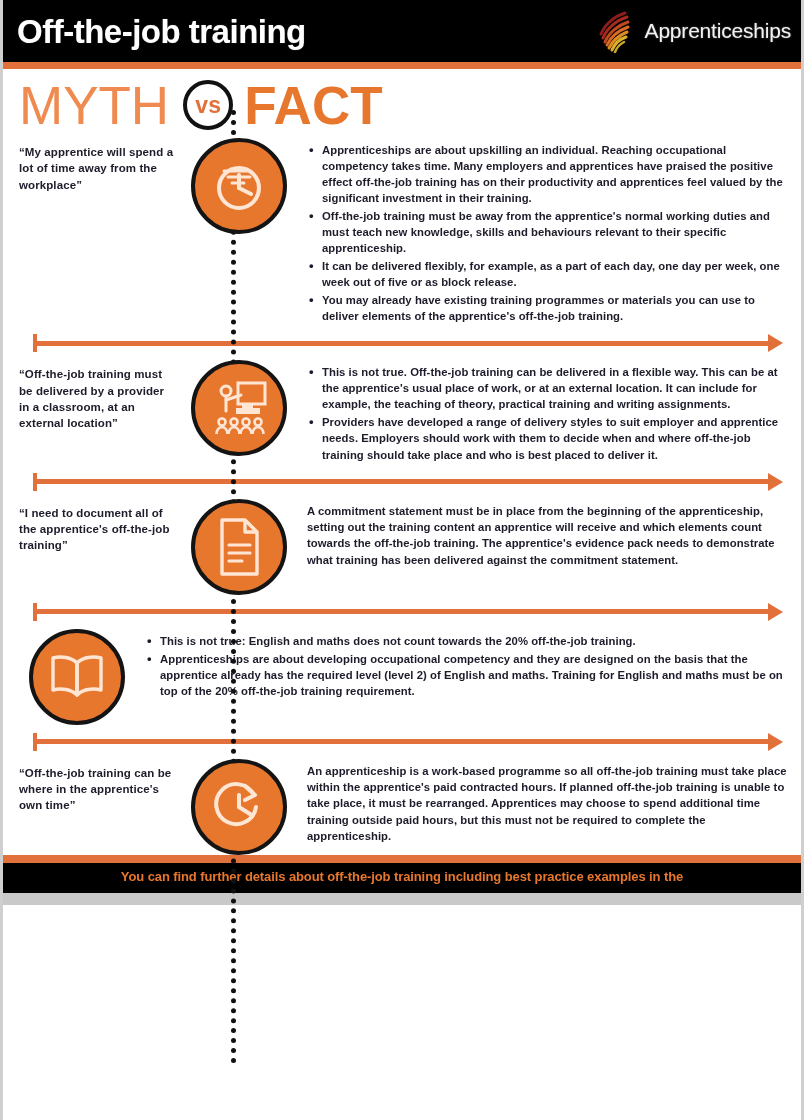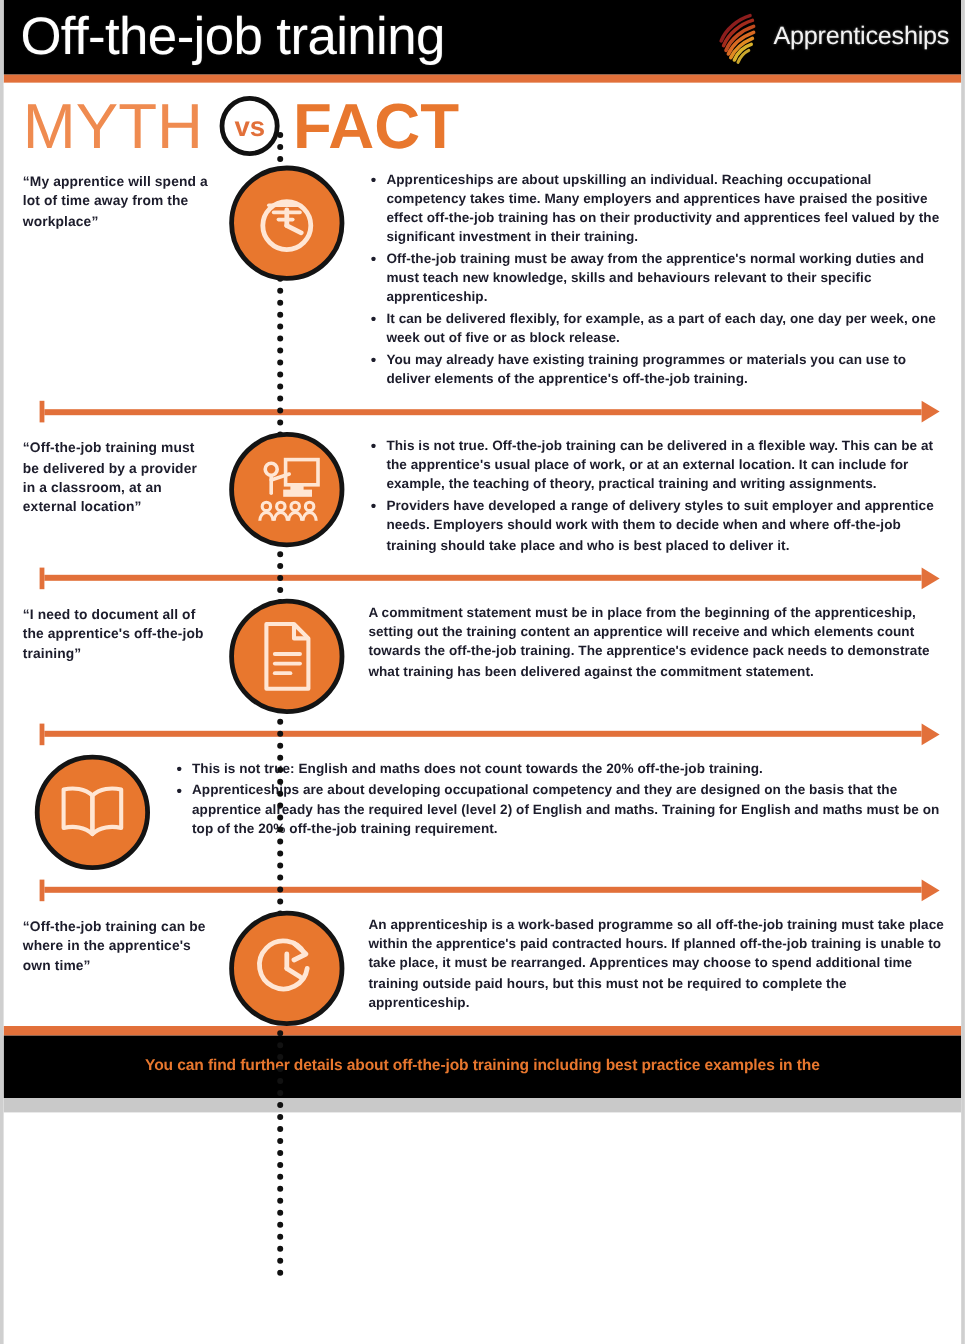--- a/index.html
+++ b/index.html
@@ -21,22 +21,22 @@
   
   .header {
     position: relative;
     height: 62px;
     background: #000000;
     display: flex; align-items: center;
     padding: 0 10px 0 14px;
   }
   .header-title {
     color: #ffffff;
-    font-size: 44px;
-    font-weight: 400;
+    font-size: 33px;
+    font-weight: 700;
     letter-spacing: -0.5px;
     line-height: 1;
     text-shadow: 0 0 1px rgba(255,255,255,.35);
   }
   .brand {
     margin-left: auto;
     display: flex; align-items: center; gap: 6px;
   }
   .brand-mark { width: 44px; height: 48px; display:block; }
   .brand-name {
@@ -185,21 +185,21 @@
   .arrow-head {
     width: 0; height: 0; flex: 0 0 auto;
     border-top: 9px solid transparent;
     border-bottom: 9px solid transparent;
     border-left: 15px solid #e2703a;
   }
 
   
   .footer-rule { height: 8px; background: #e2703a; }
   .footer {
-    height: 52px;
+    height: 30px;
     background: #000000;
     display: flex; flex-direction: column;
     align-items: center; justify-content: center;
     padding: 2px 10px;
     text-align: center;
   }
   .footer-line {
     color: #e8772e;
     font-size: 13px;
     font-weight: bold;

